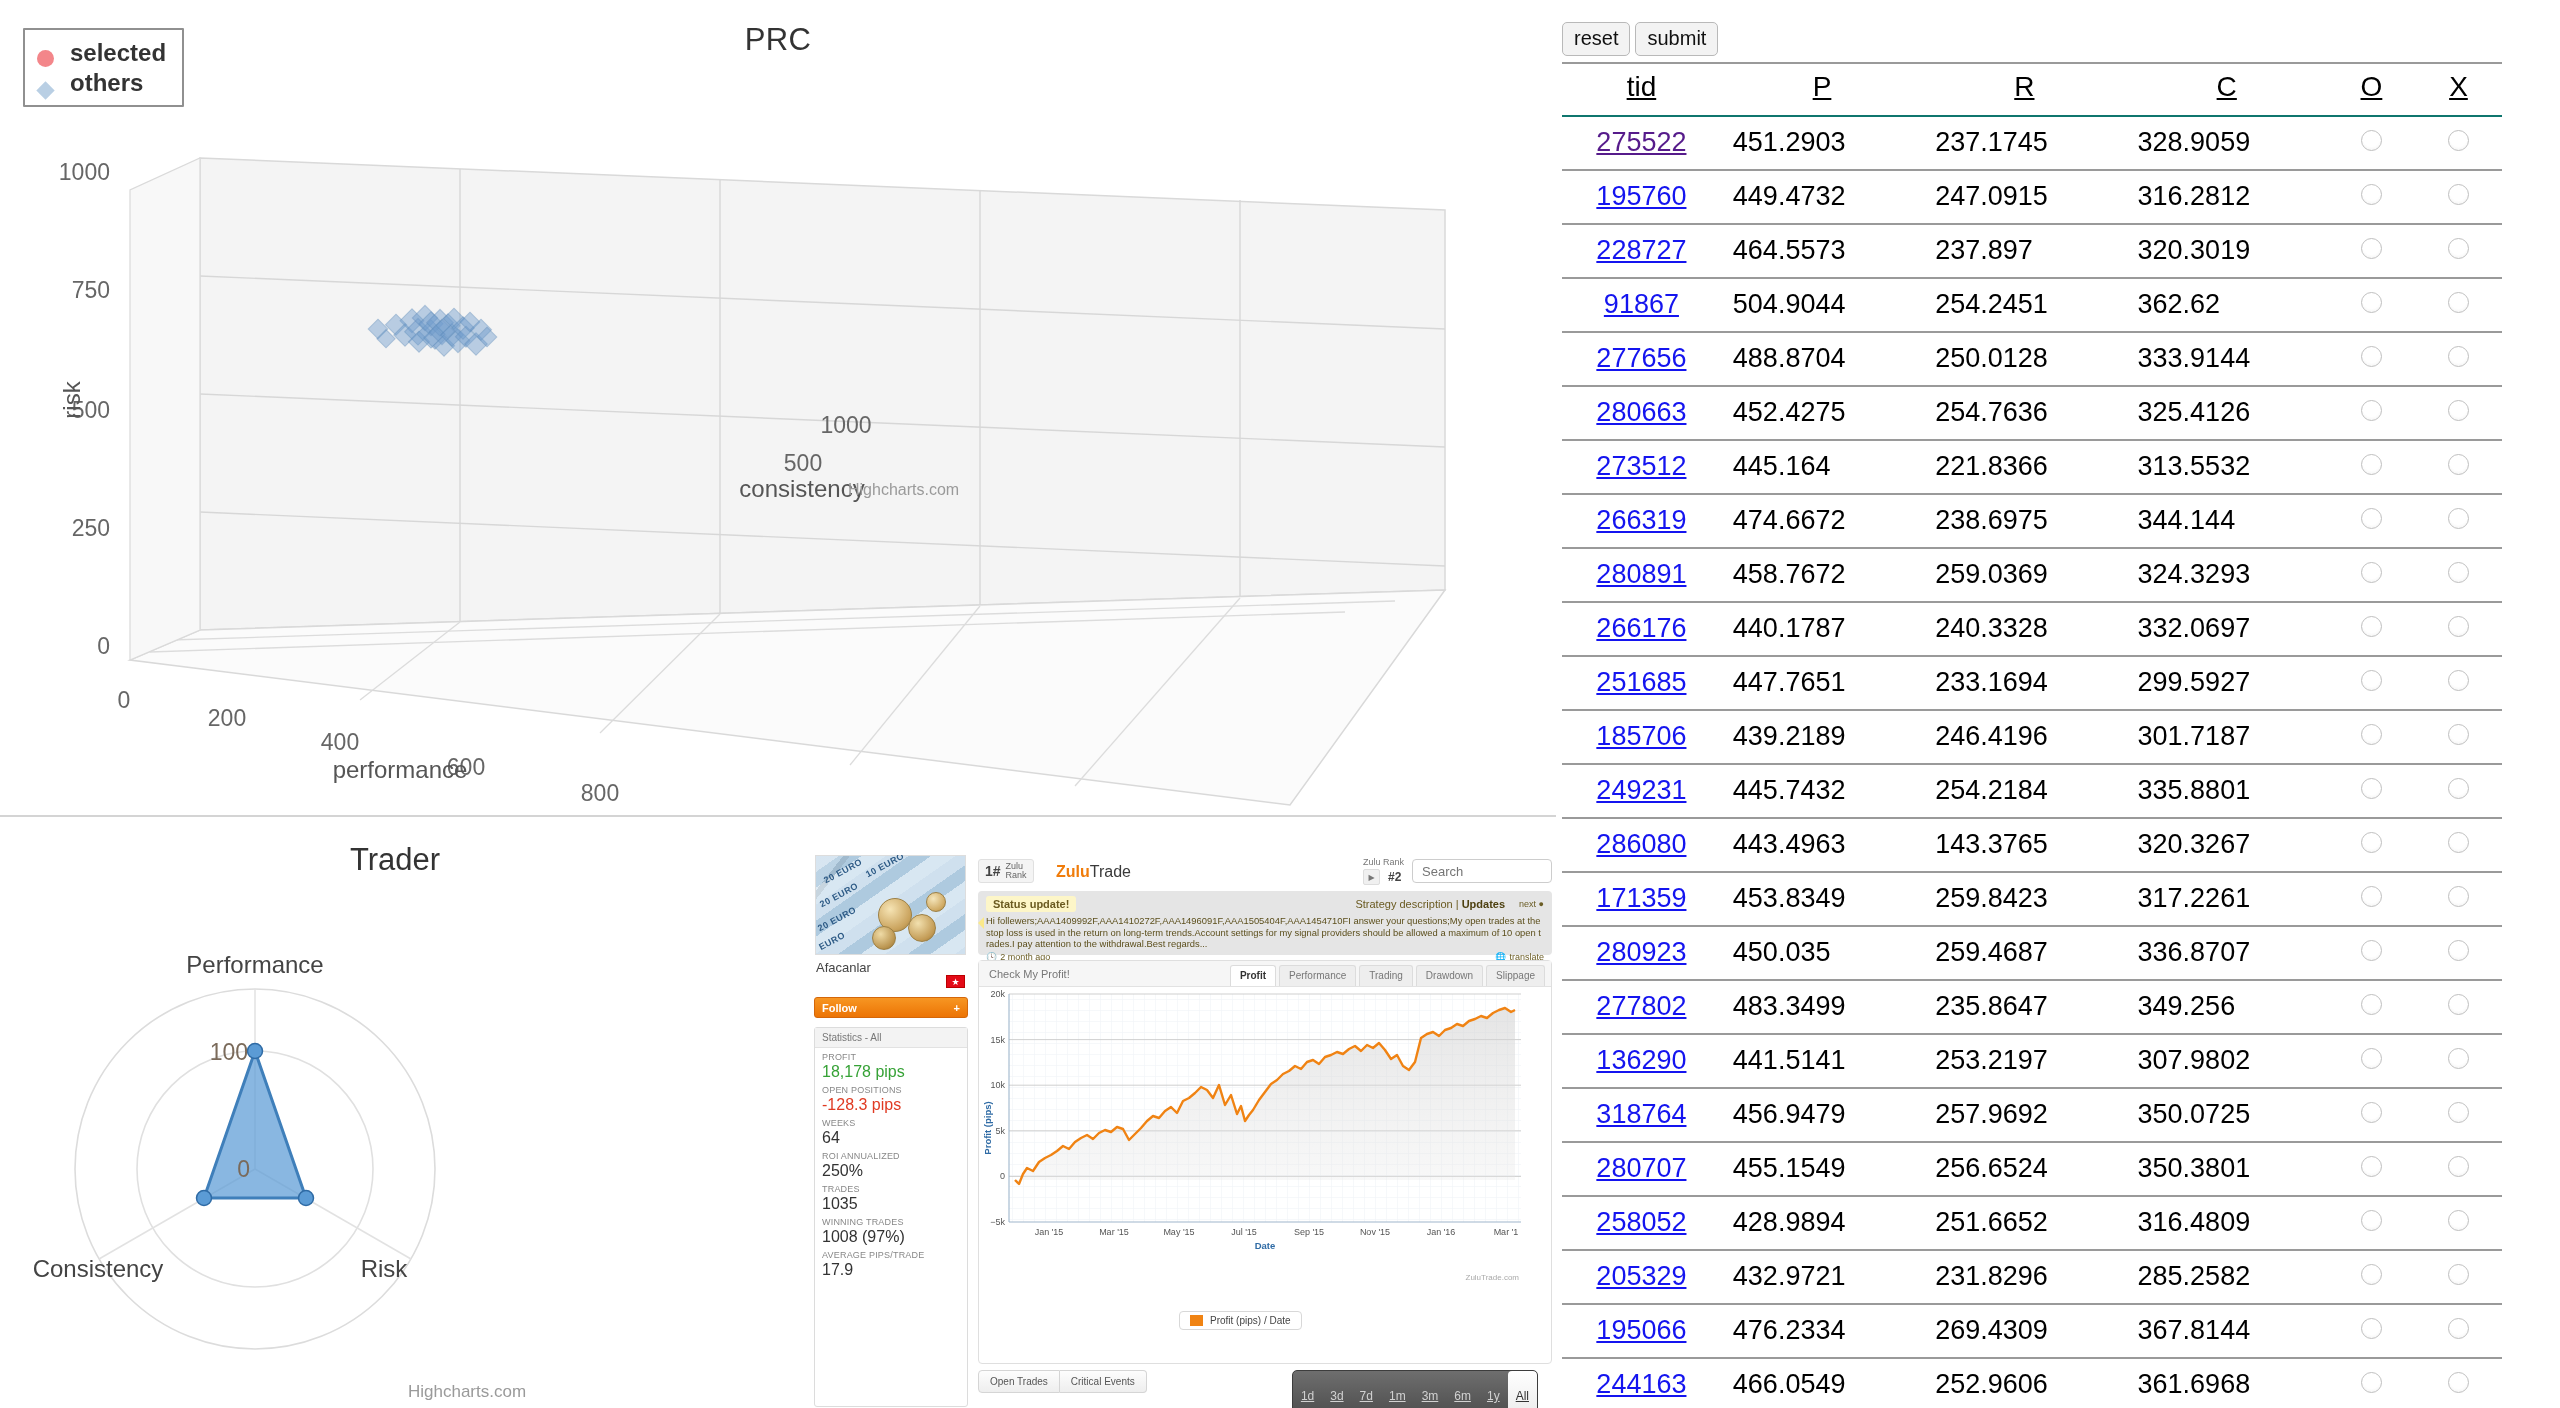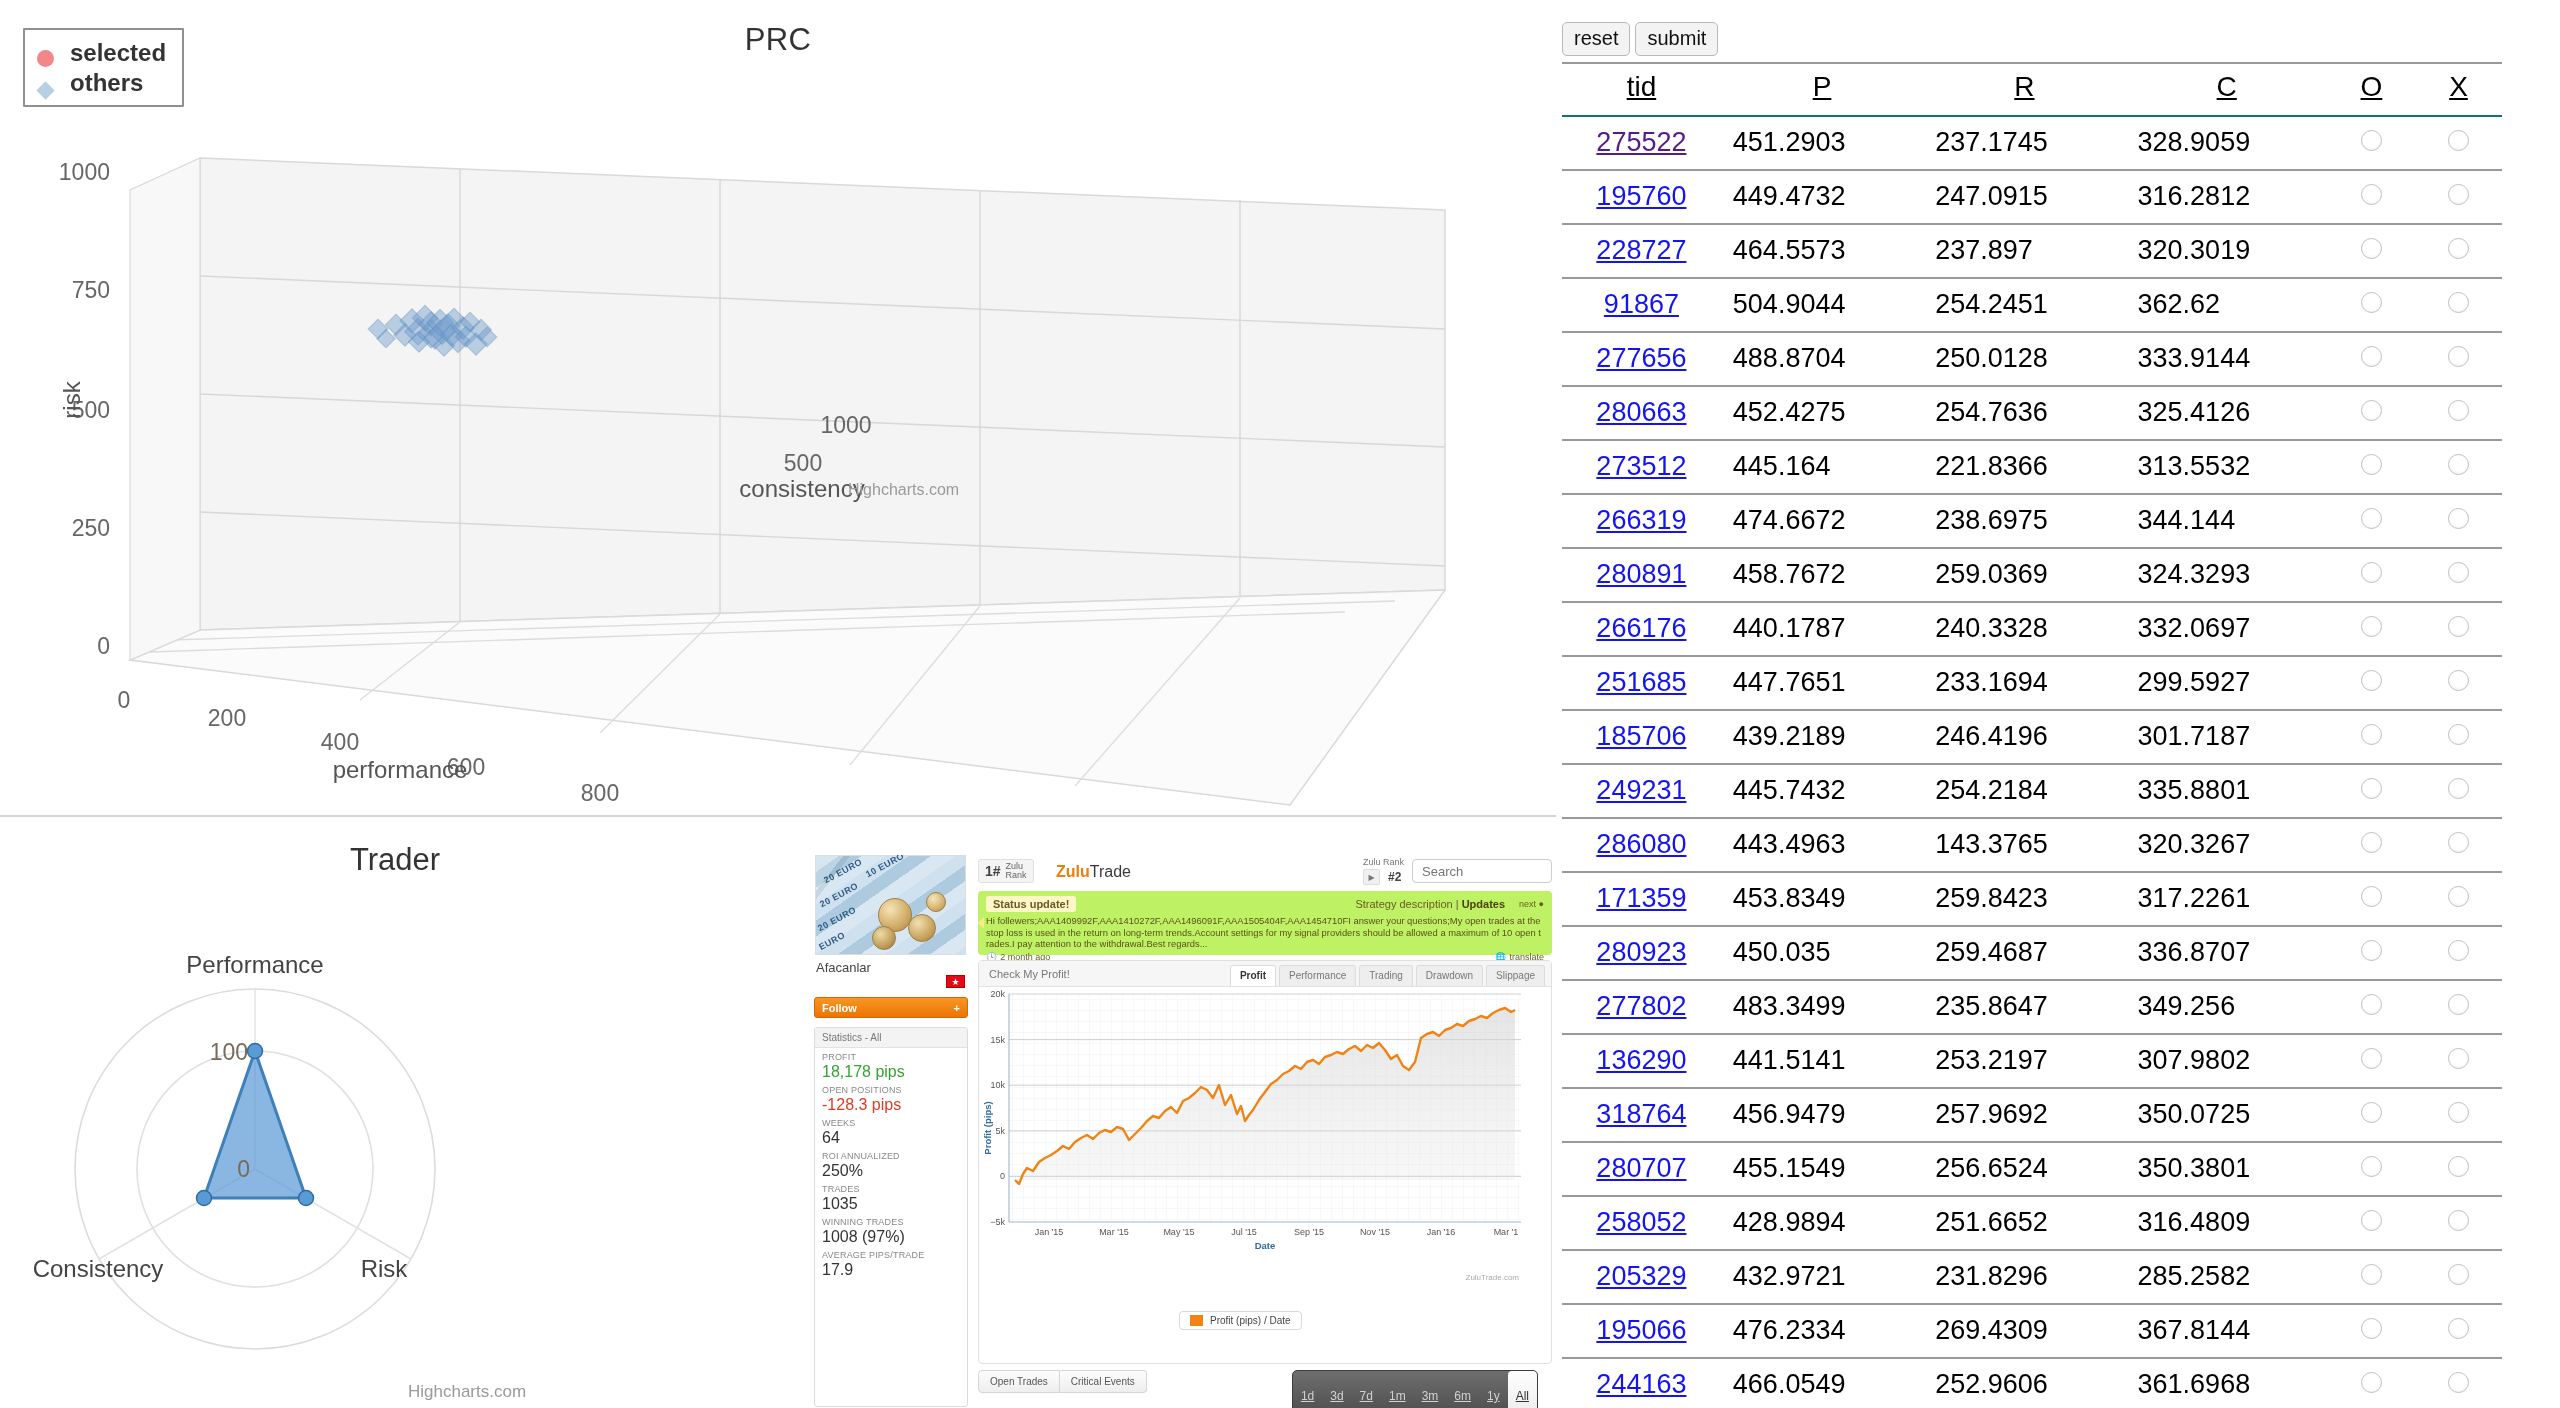--- a/index.html
+++ b/index.html
@@ -159,21 +159,21 @@
     border: 1px solid #cdcdcd; border-radius: 4px; background: #fff;
     display: flex; align-items: center; padding: 0 7px;
   }
   .search-box input {
     border: 0; outline: 0; flex: 1; font-size: 13px; color: #9a9a9a;
     font-family: "Liberation Sans", sans-serif; background: transparent;
   }
 
   .status-bubble {
     position: absolute; left: 4px; top: 36px; width: 574px; height: 64px;
-    background: #bef264; border-radius: 4px; padding: 5px 8px;
+    background: #e5e5e5; border-radius: 4px; padding: 5px 8px;
   }
   .bubble-tail {
     position: absolute; left: -6px; top: 26px;
     width: 0; height: 0; border: 6px solid transparent;
     border-right-color: #fbe98a;
   }
   .su-row { display: flex; align-items: center; }
   .su-chip {
     background: #fdf6c8; border-radius: 3px; padding: 2px 7px;
     font-size: 11px; font-weight: bold; color: #6a5a20;

